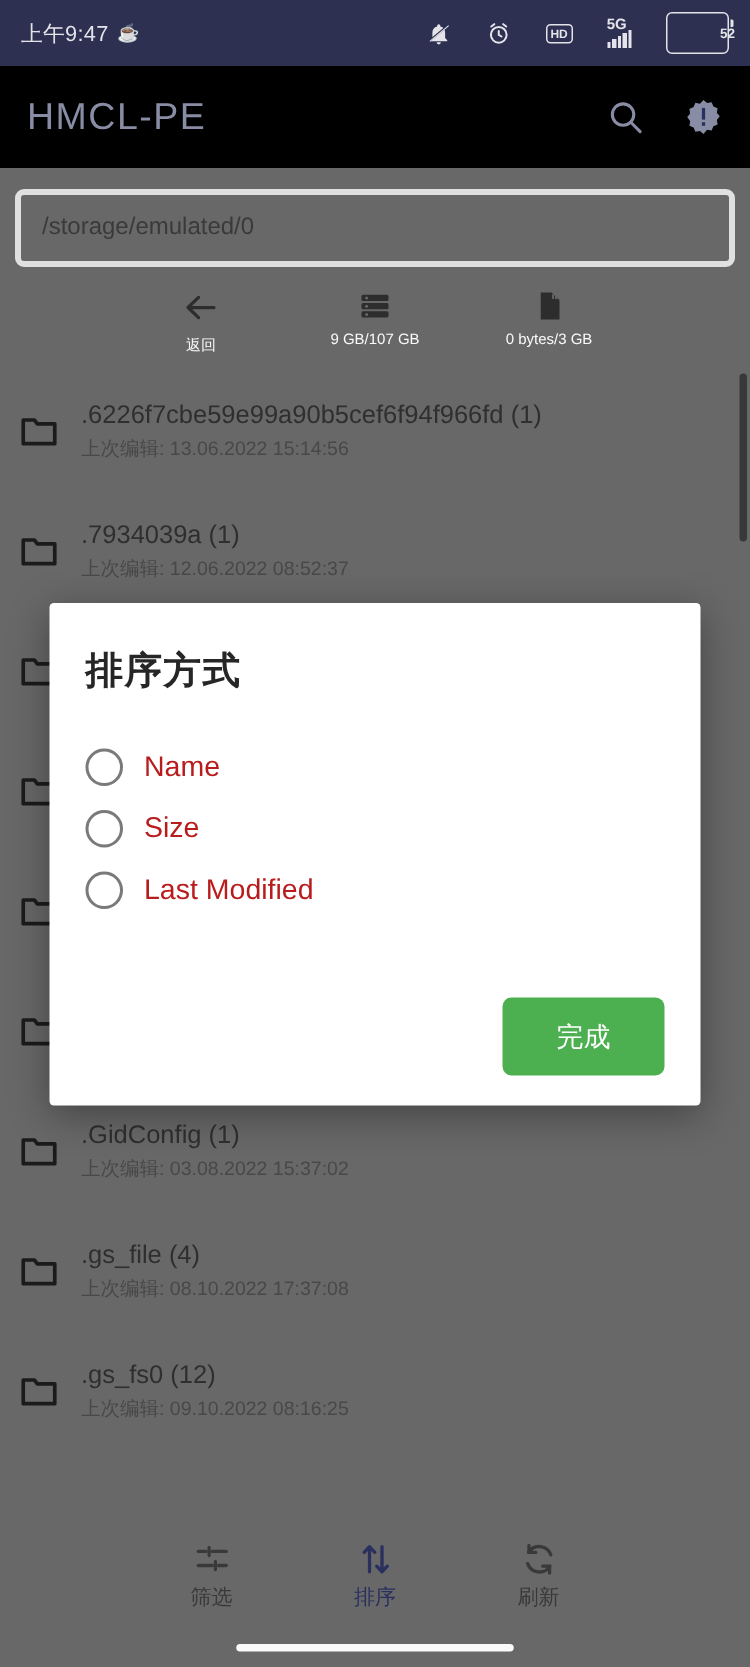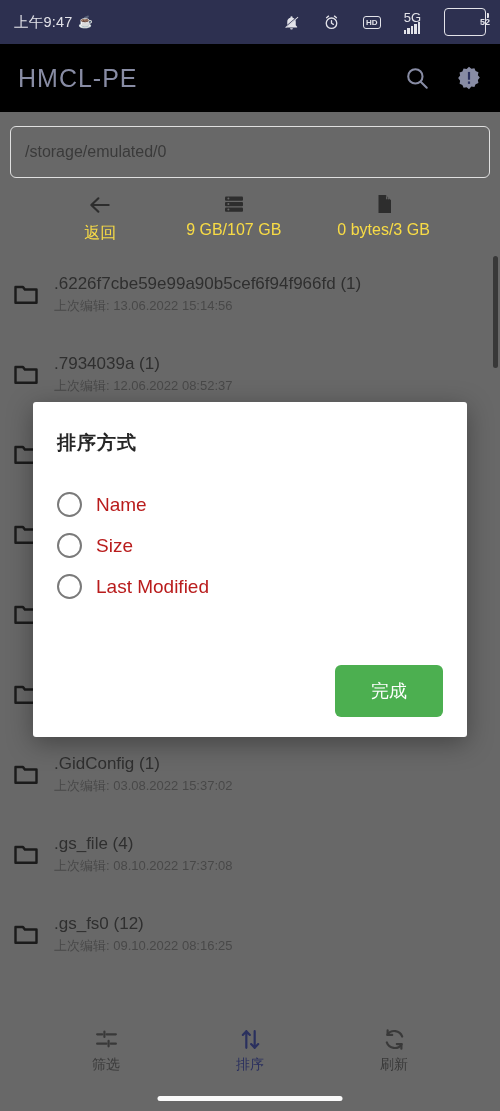--- a/index.html
+++ b/index.html
@@ -20,21 +20,21 @@
   .status-left{ display:flex; align-items:center; gap:6px; }
   .status-time{ font-size:14.5px; letter-spacing:.2px; }
   .status-emoji{ font-size:12px; }
   .status-right{ display:flex; align-items:center; gap:23px; }
   .ic{ display:block; }
   .hd-badge{
     border:1.6px solid #e8e8ee; border-radius:3px;
     font-size:8px; font-weight:bold; padding:0 2px; line-height:11px;
   }
   .sig-wrap{ display:flex; flex-direction:column; align-items:flex-start; line-height:1; }
-  .sig-5g{ font-size:13px; font-weight:normal; margin-bottom:-1px; }
+  .sig-5g{ font-size:10px; font-weight:bold; margin-bottom:-1px; }
   .sig-row{ display:flex; align-items:flex-end; gap:1px; height:11px; }
   .sig-row i{ width:2.5px; background:#e8e8ee; display:block; }
   .batt{
     width:28px; height:28px; border:1.6px solid #e8e8ee; border-radius:4px;
     display:flex; align-items:center; justify-content:center;
     font-size:9px; font-weight:bold; position:relative;padding-left:40px;
   }
   .batt::after{
     content:""; position:absolute; right:-4px; top:4px;
     width:2px; height:5px; background:#e8e8ee; border-radius:0 1px 1px 0;
@@ -51,35 +51,35 @@
 
   
   .content{
     position:absolute; top:112px; left:0; right:0; bottom:0;
     background:#6b6b6b;
   }
 
   
   .path-field{
     margin:14px 10px 0 10px; height:52px;
-    border:1px solid #e5e5e5; border-radius:6px;
+    border:4px solid #e5e5e5; border-radius:6px;
     display:flex; align-items:center; padding:0 14px;
     font-size:16px; color:#3c3c3c;
   }
 
   
   .quick-bar{
     display:flex; justify-content:center; gap:56px;
     margin-top:14px; padding:0 20px;
   }
   .quick-item{
     display:flex; flex-direction:column; align-items:center; gap:5px;
     color:#3c3c3c; font-size:14px; min-width:60px;
   }
-  .quick-label{ font-size:16px; color:#fde047; white-space:nowrap; }
+  .quick-label{ font-size:10px; color:#ffffff; white-space:nowrap; }
 
   
   .file-list{ margin-top:10px; position:relative; }
   .file-row{
     display:flex; align-items:center; gap:14px;
     padding:7px 12px; height:80px;
   }
   .file-text{ display:flex; flex-direction:column; gap:3px; overflow:hidden; }
   .file-name{ font-size:17px; color:#303030; white-space:nowrap; }
   .file-meta{ font-size:13px; color:#4a4a4a; white-space:nowrap; }
@@ -87,21 +87,21 @@
   .scrollbar-thumb{
     position:absolute; right:2px; top:2px;
     width:5px; height:112px; background:#3a3a3a; border-radius:3px;
   }
 
   
   .bottom-nav{
     position:absolute; left:0; right:0; bottom:0; height:100px;
     background:#6b6b6b;
     display:flex; align-items:flex-start; justify-content:center;
-    gap:70px; padding-top:16px;
+    gap:35px; padding-top:16px;
   }
   .nav-item{
     display:flex; flex-direction:column; align-items:center; gap:4px;
     width:74px;
   }
   .nav-label{ font-size:14px; color:#3b3b3b; }
   .nav-item.active .nav-label{ color:#2b3160; }
   .home-indicator{
     position:absolute; bottom:10px; left:50%; transform:translateX(-50%);
     width:185px; height:5px; background:#ffffff; border-radius:3px;
@@ -112,21 +112,21 @@
     position:absolute; inset:0; background:rgba(0,0,0,0.02);
   }
   .dialog{
     position:absolute; left:33px; top:402px; width:434px; height:335px;
     background:#ffffff; border-radius:3px;
     box-shadow:0 6px 26px rgba(0,0,0,0.35);
     padding:28px 24px 20px 24px;
     display:flex; flex-direction:column;
   }
   .dialog-title{
-    font-size:19px; font-weight:bold; color:#262626; letter-spacing:1px;
+    font-size:25px; font-weight:bold; color:#262626; letter-spacing:1px;
   }
   .radio-group{ margin-top:36px; display:flex; flex-direction:column; gap:16px; }
   .radio-row{ display:flex; align-items:center; gap:14px; cursor:pointer; }
   .radio-mark{
     width:25px; height:25px; border-radius:50%;
     border:2.4px solid #7a7a7a; background:#fff; flex:0 0 auto;
   }
   .radio-label{ font-size:19px; color:#b91c1c; }
   .dialog-actions{ margin-top:auto; display:flex; justify-content:flex-end; }
   .done-btn{

